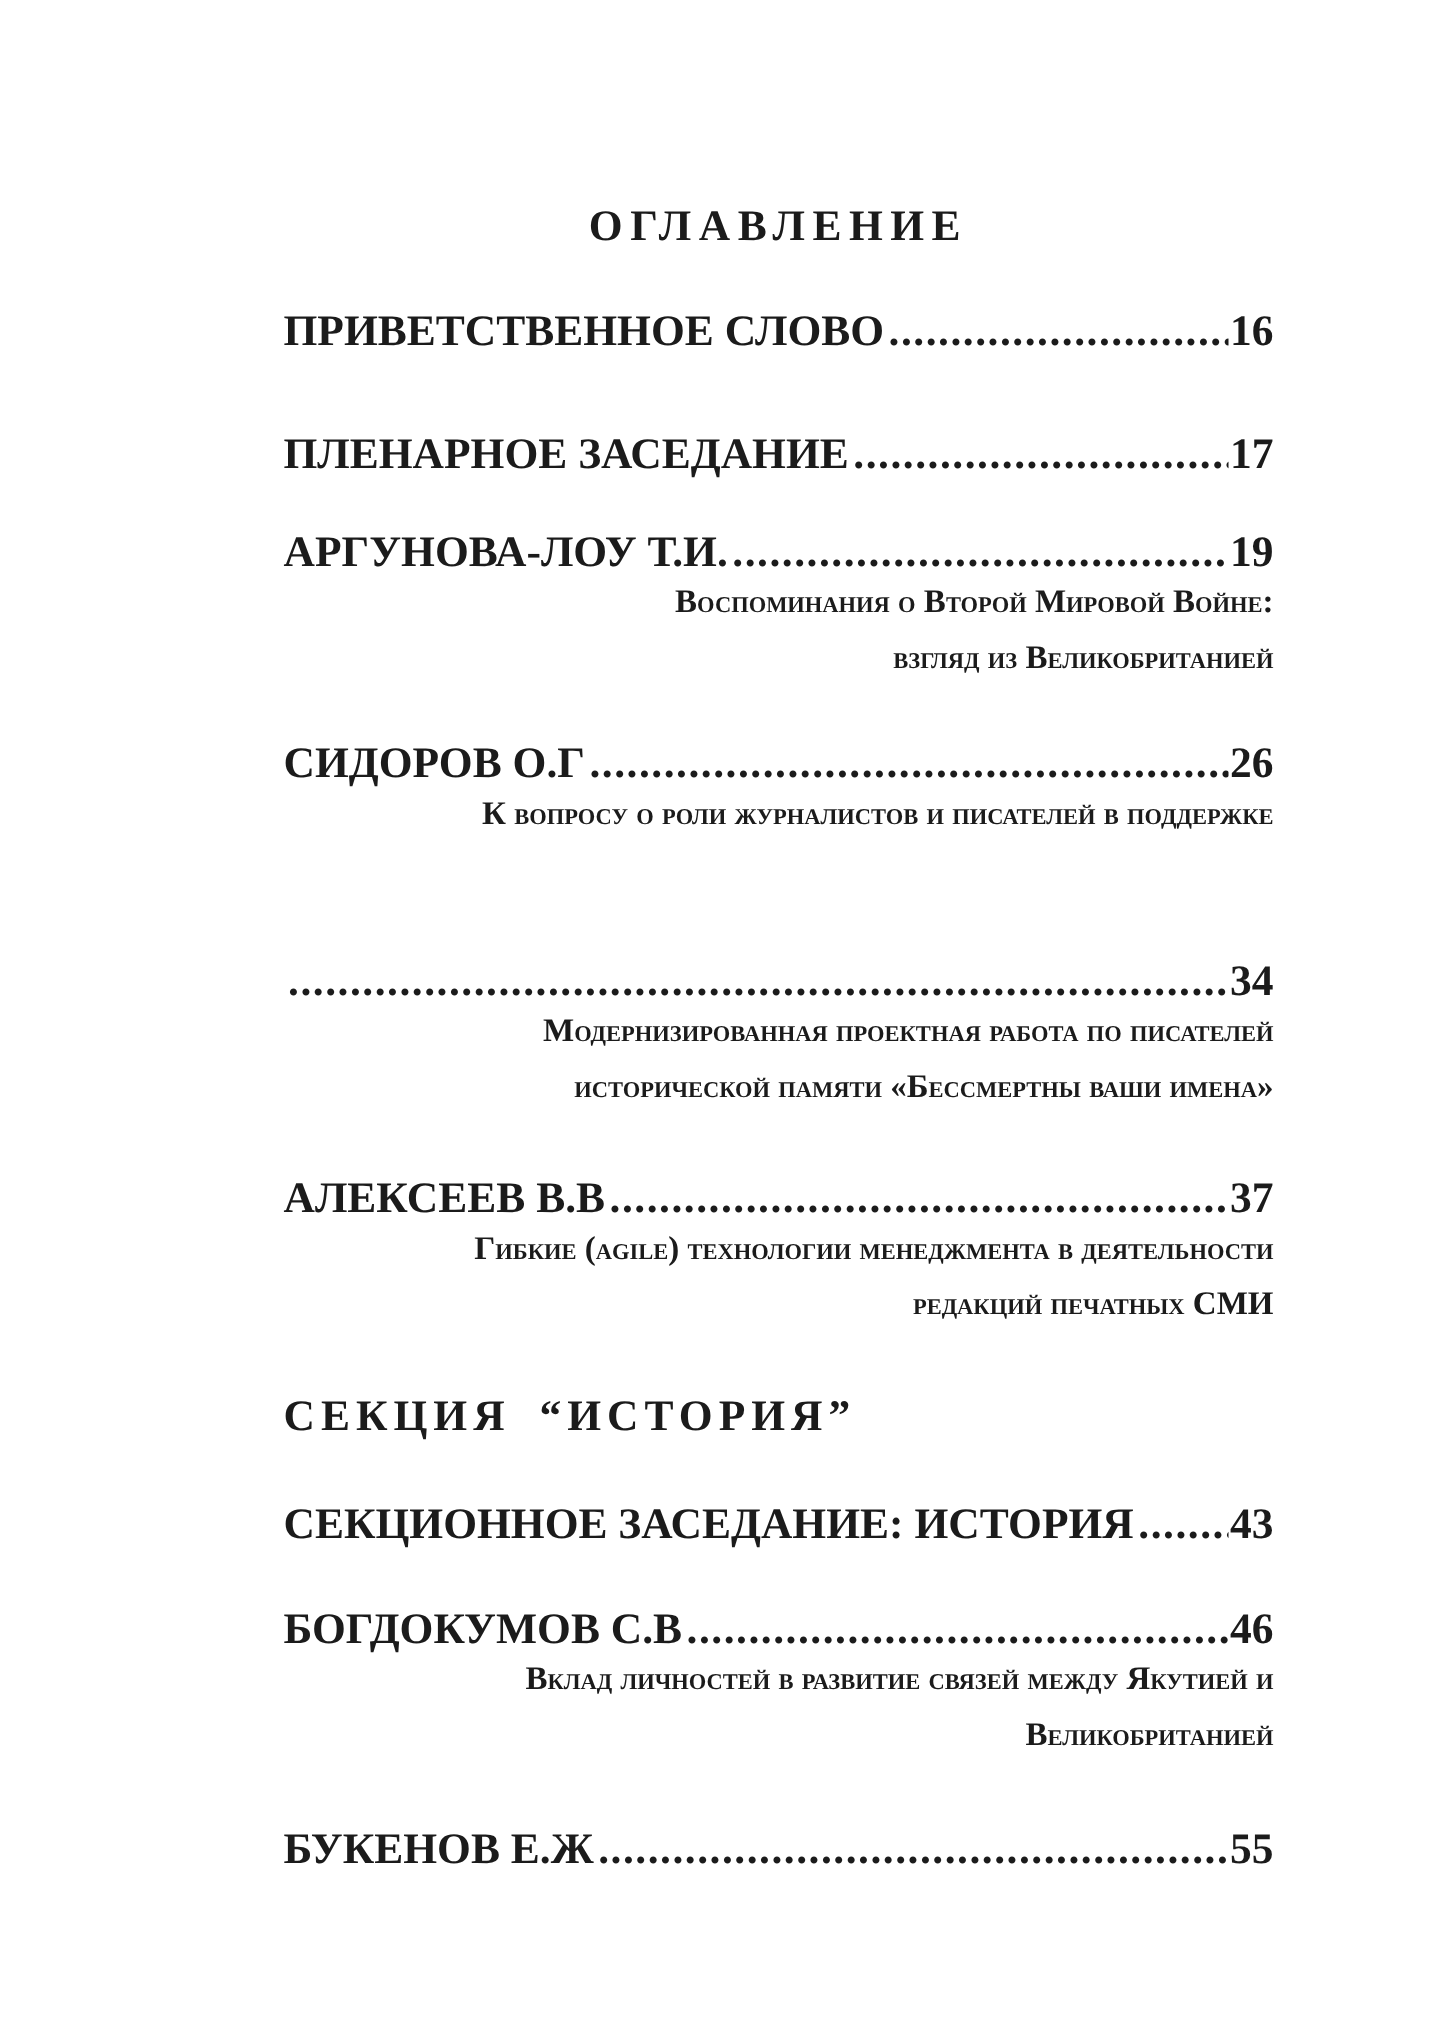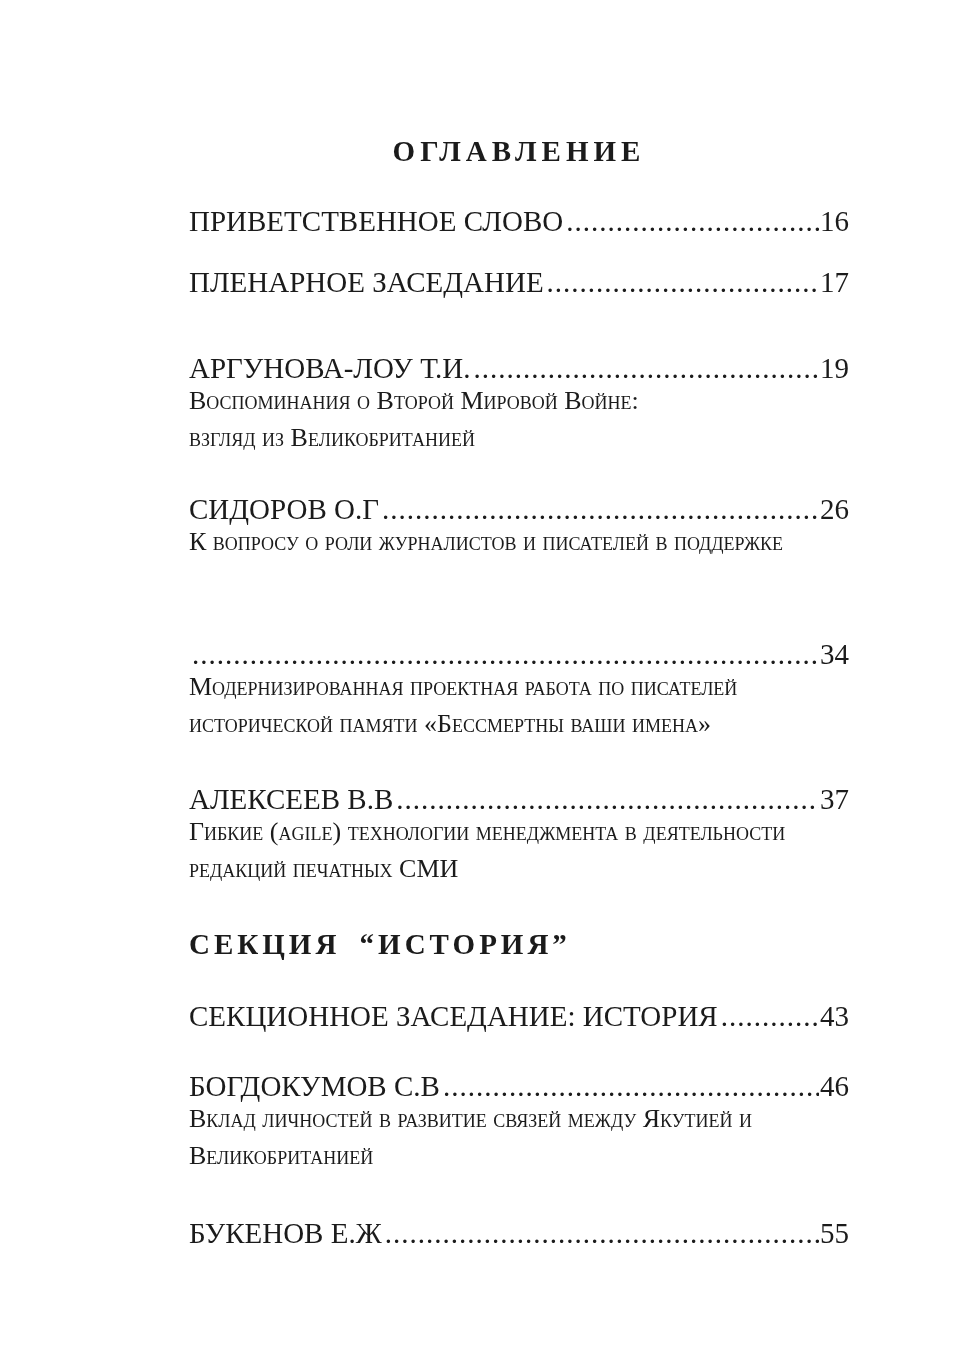--- a/index.html
+++ b/index.html
@@ -41,61 +41,62 @@
     letter-spacing: 4px;
     word-spacing: 8px;
     line-height: 36px;
     white-space: nowrap;
   }
   .entry { position: absolute; left: 0; right: 0; }
   .toc-row {
     display: flex;
     align-items: flex-end;
     font-size: 29px;
-    font-weight: normal;
+    font-weight: bold;
     line-height: 36px;
     justify-content: center;
   }
   .toc-row .label { white-space: nowrap; flex: 0 0 auto; }
   .toc-row .leader {
     flex: 1 1 auto;
     min-width: 0;
     overflow: hidden;
     white-space: nowrap;
     letter-spacing: 1px;
     margin-left: 3px;
     margin-right: 1px;
   }
   .toc-row .pagenum { white-space: nowrap; flex: 0 0 auto; }
   .subtitle {
-    text-align: left;
-    font-size: 26px;
+    text-align: right;
+    font-size: 22px;
     font-variant: small-caps;
     line-height: 37px;
     white-space: nowrap;
+    font-weight: bold;
   }
   .subtitle.first { margin-top: -4px; }
 </style>
 </head>
 <body style="background: rgb(255, 255, 255); color: rgb(27, 27, 27);">
 
 <div class="page">
   <div class="content">
 
     <div class="doc-title" style="top:108px">ОГЛАВЛЕНИЕ</div>
 
     <div class="entry" style="top:178px">
       <div class="toc-row">
         <span class="label">ПРИВЕТСТВЕННОЕ СЛОВО</span>
         <span class="leader">................................................................................................................................................................</span>
         <span class="pagenum">16</span>
       </div>
     </div>
 
-    <div class="entry" style="top:239px">
+    <div class="entry" style="top:260px">
       <div class="toc-row">
         <span class="label">ПЛЕНАРНОЕ ЗАСЕДАНИЕ</span>
         <span class="leader">................................................................................................................................................................</span>
         <span class="pagenum">17</span>
       </div>
     </div>
 
     <div class="entry" style="top:325px">
       <div class="toc-row">
         <span class="label">АРГУНОВА-ЛОУ Т.И.</span>

